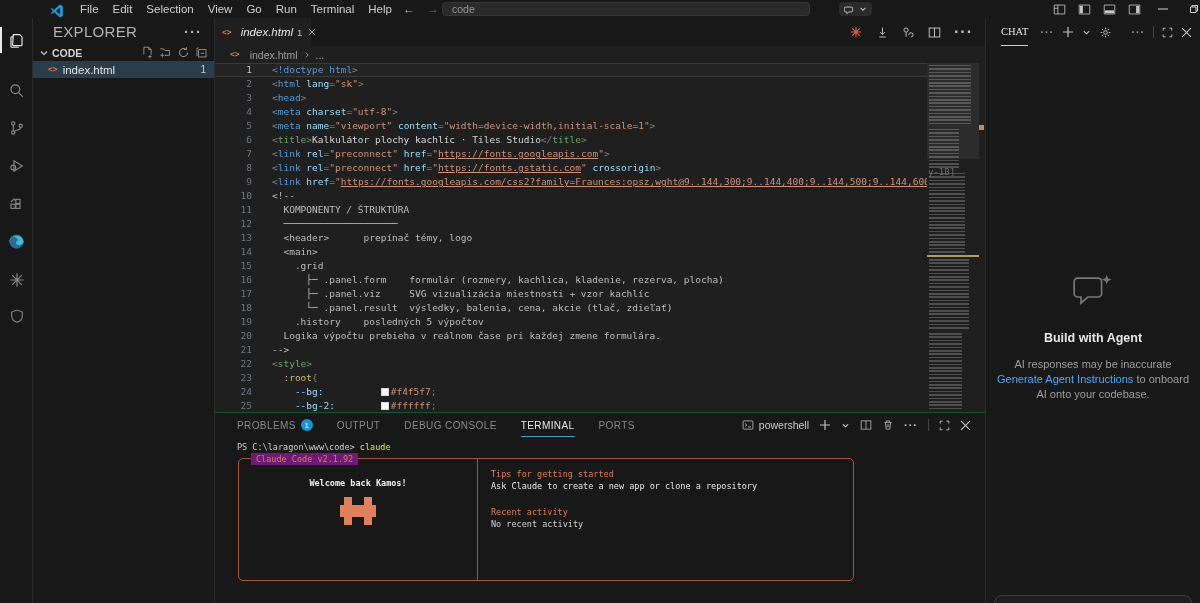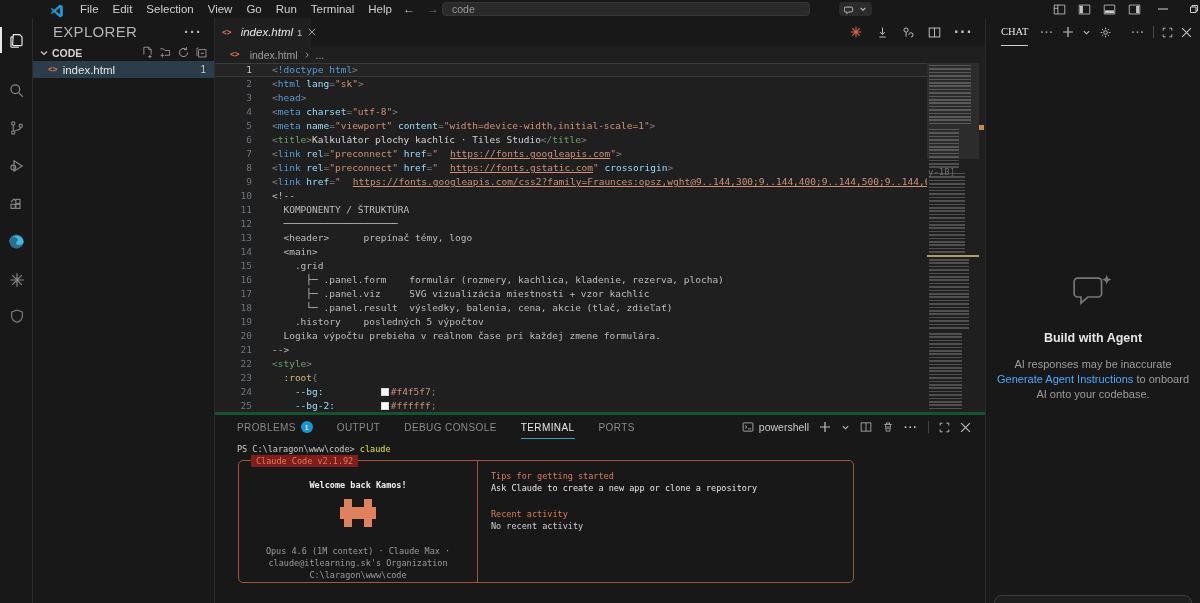--- a/index.html
+++ b/index.html
@@ -56,49 +56,49 @@
   #code-area { position:relative; height:349px; overflow:hidden; }
   #code-lines { position:absolute; left:0; top:0; right:58px; overflow:hidden; }
   .code-line { display:flex; height:14px; line-height:14px; font-size:9.5px; font-family:"DejaVu Sans Mono",monospace; white-space:pre; }
   .code-line.current { background:#242424; box-shadow:inset 0 1px 0 #3a3a3a, inset 0 -1px 0 #3a3a3a; }
   .ln { width:37px; text-align:right; color:#6e7681; flex:none; }
   .current .ln { color:#c6c6c6; }
   .lc { padding-left:20px; overflow:hidden; }
   .k-t{color:#569cd6} .k-a{color:#9cdcfe} .k-s{color:#ce9178} .k-x{color:#808080}
   .k-p{color:#d4d4d4} .k-c{color:#bdbdbd} .k-g{color:#6ca368} .k-sel{color:#d7ba7d}
   .k-v{color:#9cdcfe} .k-cv{color:#ce9178}
-  .k-l{color:#ce9178; text-decoration:underline;margin-left:12px;}
+  .k-l{color:#ce9178; text-decoration:underline;}
   .swatch { display:inline-block; width:8px; height:8px; border:1px solid #d8d8d8; margin-right:2px; vertical-align:-1px; }
 
   
   #minimap { position:absolute; right:6px; top:0; width:52px; height:349px; background:#1f1f1f; }
   .mm-block { position:absolute; left:2px; background-image:repeating-linear-gradient(to bottom, rgba(190,190,190,.30) 0 1.5px, transparent 1.5px 3.4px); }
   #mm-slider { position:absolute; left:0; top:0; width:52px; height:96px; background:rgba(255,255,255,.06); }
   #mm-yellow { position:absolute; left:0; top:192px; width:52px; height:2px; background:#d7ba7d; opacity:.8; }
   #mm-artifact { position:absolute; left:1px; top:104px; font-size:9px; color:#6f6f6f; font-family:"DejaVu Sans Mono",monospace; }
   #overview-ruler { position:absolute; right:0; top:0; width:6px; height:349px; }
   #ov-marker { position:absolute; right:1px; top:62px; width:5px; height:5px; background:#cf8a4b; }
 
   
-  #panel { position:absolute; left:0; top:394px; width:770px; height:191px; background:#181818; border-top:3px solid #14532d; }
+  #panel { position:absolute; left:0; top:394px; width:770px; height:191px; background:#181818; border-top:1px solid #14532d; }
   #panel-tabs { height:24px; display:flex; align-items:center; padding-left:22px; gap:24px; font-size:10px; letter-spacing:.4px; color:#8a8a8a; }
   .ptab { display:flex; align-items:center; gap:5px; height:24px; }
   .ptab.active { color:#e7e7e7; box-shadow:inset 0 -1px 0 #3f9fbf; }
   .pbadge { background:#1a95d4; color:#ffffff; font-size:8px; min-width:12px; height:12px; border-radius:6px;
     display:flex; align-items:center; justify-content:center; padding:0 3px; letter-spacing:0; }
   #panel-actions { margin-left:auto; display:flex; align-items:center; gap:10px; padding-right:14px; color:#c0c0c0; font-size:11px; }
   #panel-actions .shell { display:flex; align-items:center; gap:5px; font-size:10.5px; color:#cccccc; letter-spacing:0; }
   .vsep { width:1px; height:12px; background:#444; }
 
   #terminal { position:absolute; left:22px; top:28px; right:10px; bottom:0; font-family:"DejaVu Sans Mono",monospace;
     font-size:8.5px; line-height:12px; color:#cccccc; }
   #prompt-line { white-space:pre; }
   .cmd { color:#e2e240; }
   #claude-box { position:absolute; left:1px; top:17px; width:616px; height:123px; border:1px solid #a6553d; border-radius:5px; }
-  #claude-box .box-title { position:absolute; left:12px; top:-6px; background:#7f1d1d; padding:0 5px; color:#de7b5a; }
+  #claude-box .box-title { position:absolute; left:12px; top:-6px; background:#701a75; padding:0 5px; color:#de7b5a; }
   #box-divider { position:absolute; left:238px; top:0; bottom:0; width:1px; background:#a6553d; }
   #box-left { position:absolute; left:0; top:0; width:238px; height:100%; text-align:center; }
   #welcome { position:absolute; top:18px; width:100%; font-weight:bold; color:#f0f0f0; }
   #logo { position:absolute; top:38px; left:50%; transform:translateX(-50%); }
   .px-row { display:flex; }
   .px { width:4px; height:4px; }
   .px.on { background:#e0815e; }
   #meta-lines { position:absolute; top:84px; width:100%; color:#9b9b9b; }
   #box-right { position:absolute; left:252px; top:0; right:10px; height:100%; }
   .sec-title { color:#de7b5a; }
@@ -483,25 +483,20 @@
                 <div class="px on"></div>
                 <div class="px on"></div>
                 <div class="px"></div>
                 <div class="px"></div>
                 <div class="px"></div>
                 <div class="px on"></div>
                 <div class="px on"></div>
                 <div class="px"></div>
               </div>
             </div>
-          <div id="meta-lines">
-            <div>Opus 4.6 (1M context) · Claude Max ·</div>
-            <div>claude@itlearning.sk's Organization</div>
-            <div>C:\laragon\www\code</div>
-          </div>
         </div>
         <div id="box-right">
           <div id="tips-title" class="sec-title">Tips for getting started</div>
           <div id="tips-body">Ask Claude to create a new app or clone a repository</div>
           <div id="recent-title" class="sec-title">Recent activity</div>
           <div id="recent-body">No recent activity</div>
         </div>
       </div>
     </div>
   </div>

